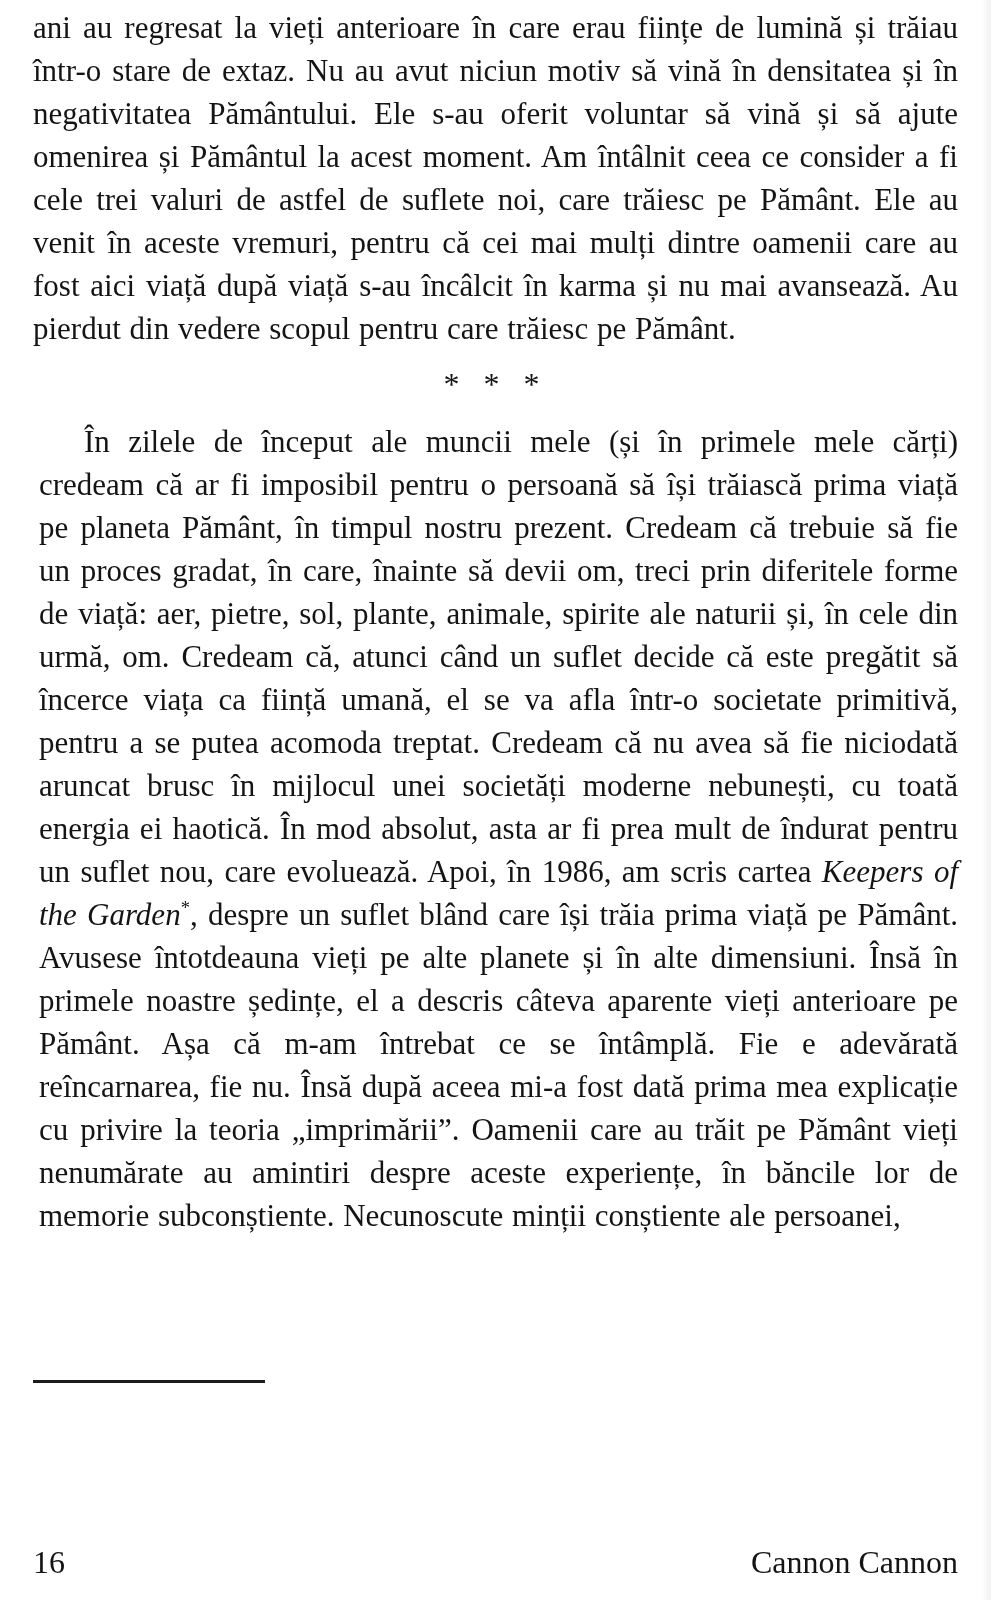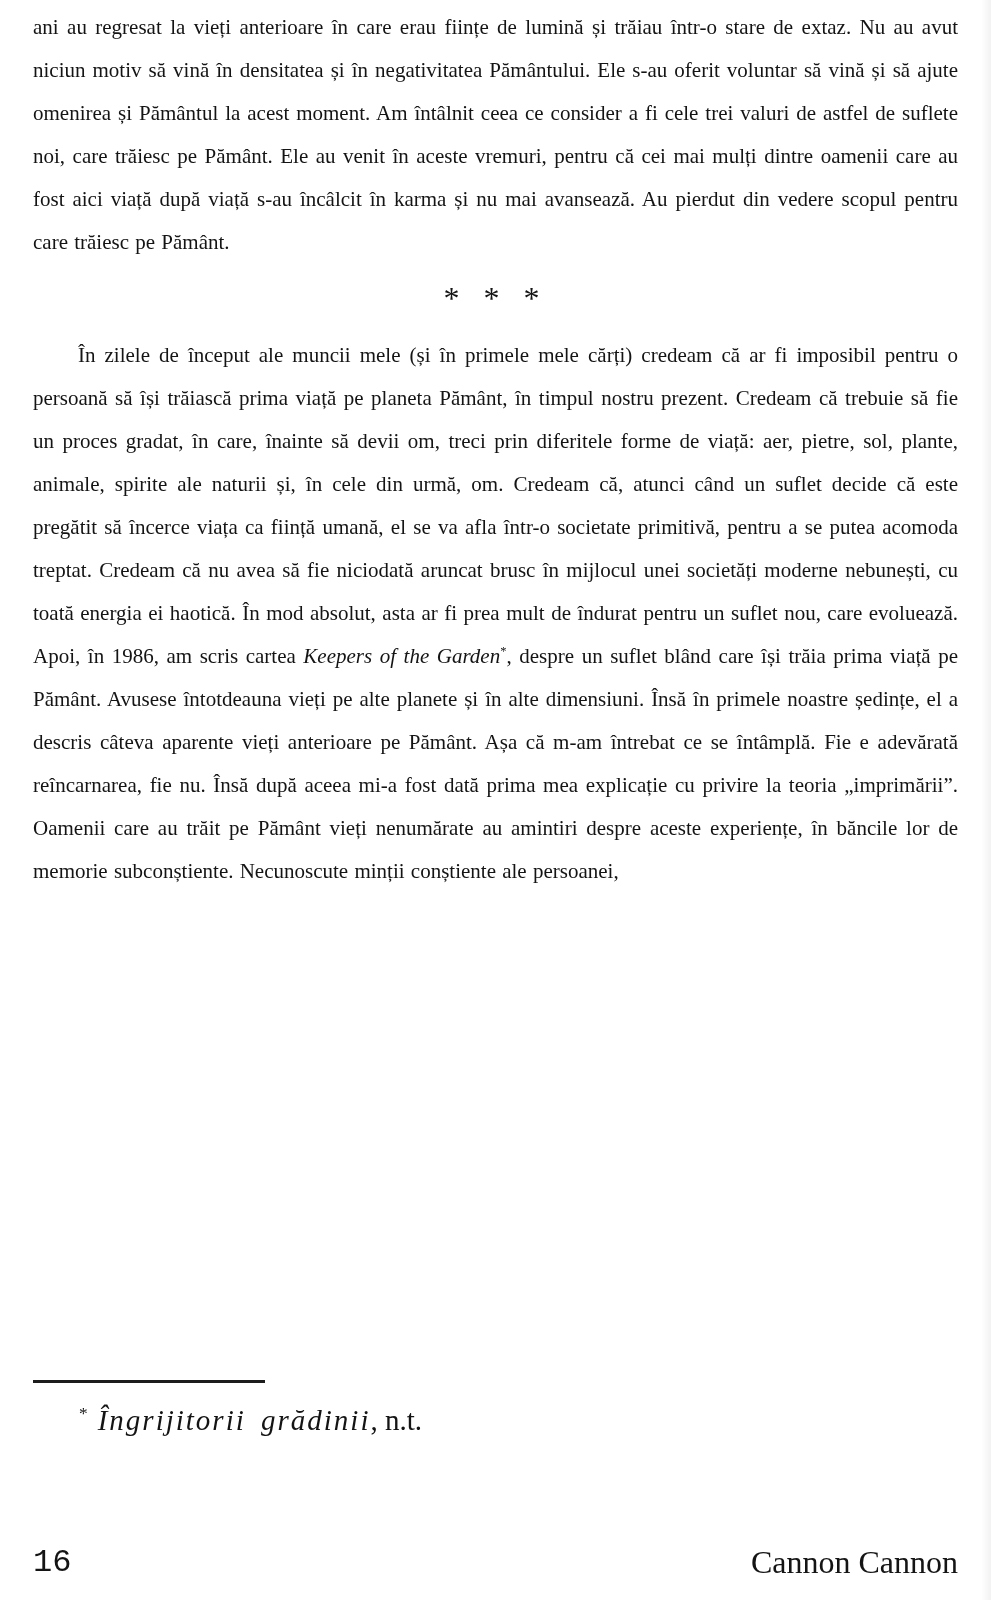--- a/index.html
+++ b/index.html
@@ -24,28 +24,29 @@
     background: linear-gradient(to right, rgba(0,0,0,0), rgba(0,0,0,0.05));
     pointer-events: none;
   }
   .body-text {
     position: absolute;
     left: 33px;
     right: 33px;
     top: 6px;
   }
   .para {
-    font-size: 21px;
+    font-size: 31px;
     line-height: 43px;
     text-align: justify;
     margin: 0;
     word-spacing: 1px;
   }
   .para2 {
     text-indent: 45px;
+    margin-left: 6px;
   }
   .separator {
     text-align: center;
     font-size: 32px;
     line-height: 43px;
     margin: 13px 0 14px 0;
     letter-spacing: 8px;
   }
   .book-title {
     font-style: italic;
@@ -86,21 +87,20 @@
   .page-footer {
     position: absolute;
     left: 33px;
     right: 33px;
     top: 1541px;
     font-size: 32px;
     line-height: 43px;
   }
   .page-number {
     float: left;
-    font-family: Liberation Mono, monospace;
   }
   .author-name {
     float: right;
   }
 </style>
 </head>
 <body>
 
 <div class="page">
 
@@ -109,21 +109,20 @@
     <p class="para para1">ani au regresat la vieți anterioare în care erau ființe de lumină și trăiau într-o stare de extaz. Nu au avut niciun motiv să vină în densitatea și în negativitatea Pământului. Ele s-au oferit voluntar să vină și să ajute omenirea și Pământul la acest moment. Am întâlnit ceea ce consider a fi cele trei valuri de astfel de suflete noi, care trăiesc pe Pământ. Ele au venit în aceste vremuri, pentru că cei mai mulți dintre oamenii care au fost aici viață după viață s-au încâlcit în karma și nu mai avansează. Au pierdut din vedere scopul pentru care trăiesc pe Pământ.</p>
 
     <div class="separator">* * *</div>
 
     <p class="para para2"><span>În zilele de început ale muncii mele (și în primele mele cărți) credeam că ar fi imposibil pentru o persoană să își trăiască prima viață pe planeta Pământ, în timpul nostru prezent. Credeam că trebuie să fie un proces gradat, în care, înainte să devii om, treci prin diferitele forme de viață: aer, pietre, sol, plante, animale, spirite ale naturii și, în cele din urmă, om. Credeam că, atunci când un suflet decide că este pregătit să încerce viața ca ființă umană, el se va afla într-o societate primitivă, pentru a se putea acomoda treptat. Credeam că nu avea să fie niciodată aruncat brusc în mijlocul unei societăți moderne nebunești, cu toată energia ei haotică. În mod absolut, asta ar fi prea mult de îndurat pentru un suflet nou, care evoluează. Apoi, în 1986, am scris cartea </span><span class="book-title">Keepers of the Garden</span><span class="fn-ref">*</span><span>, despre un suflet blând care își trăia prima viață pe Pământ. Avusese întotdeauna vieți pe alte planete și în alte dimensiuni. Însă în primele noastre ședințe, el a descris câteva aparente vieți anterioare pe Pământ. Așa că m-am întrebat ce se întâmplă. Fie e adevărată reîncarnarea, fie nu. Însă după aceea mi-a fost dată prima mea explicație cu privire la teoria „imprimării”. Oamenii care au trăit pe Pământ vieți nenumărate au amintiri despre aceste experiențe, în băncile lor de memorie subconștiente. Necunoscute minții conștiente ale persoanei,</span></p>
 
   </div>
 
   <div class="footnote-divider"></div>
 
-  <div class="footnote"><span class="fn-marker">*</span><span class="fn-title">Îngrijitorii grădinii</span><span class="fn-suffix">, n.t.</span></div>
 
   <div class="page-footer">
     <span class="page-number">16</span>
     <span class="author-name">Cannon Cannon</span>
   </div>
 
   <div class="scan-edge"></div>
 
 </div>
 

